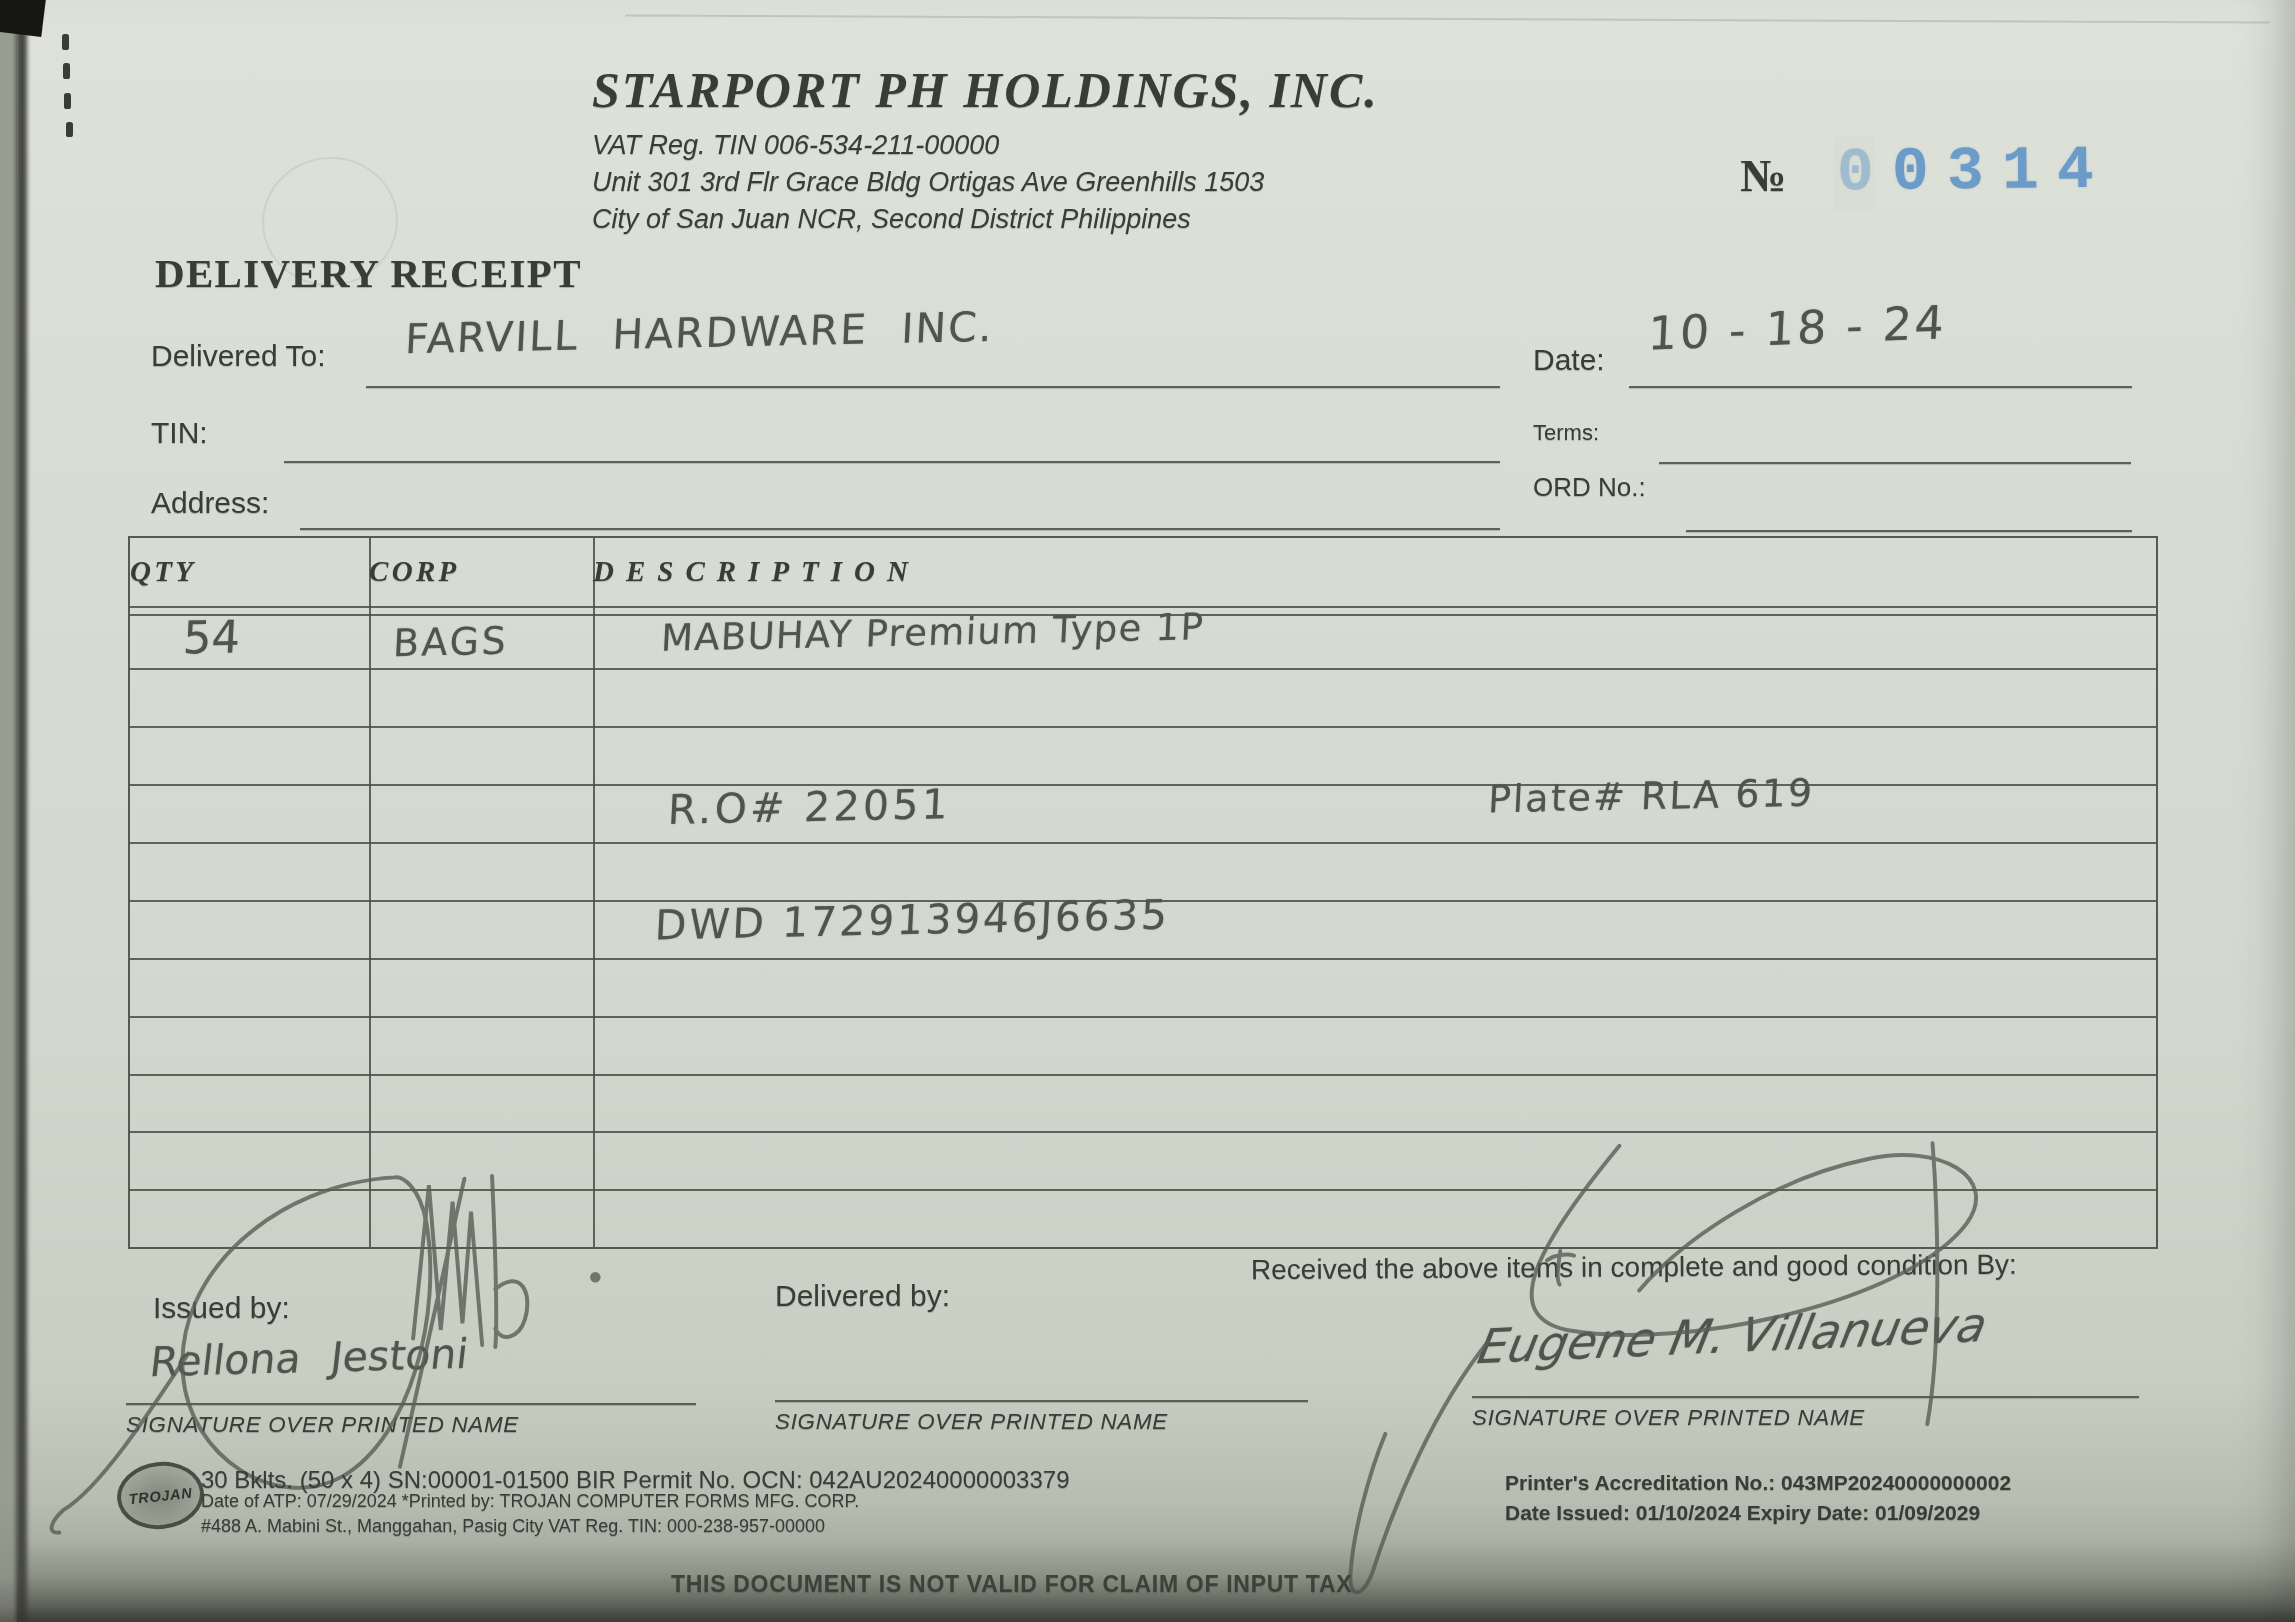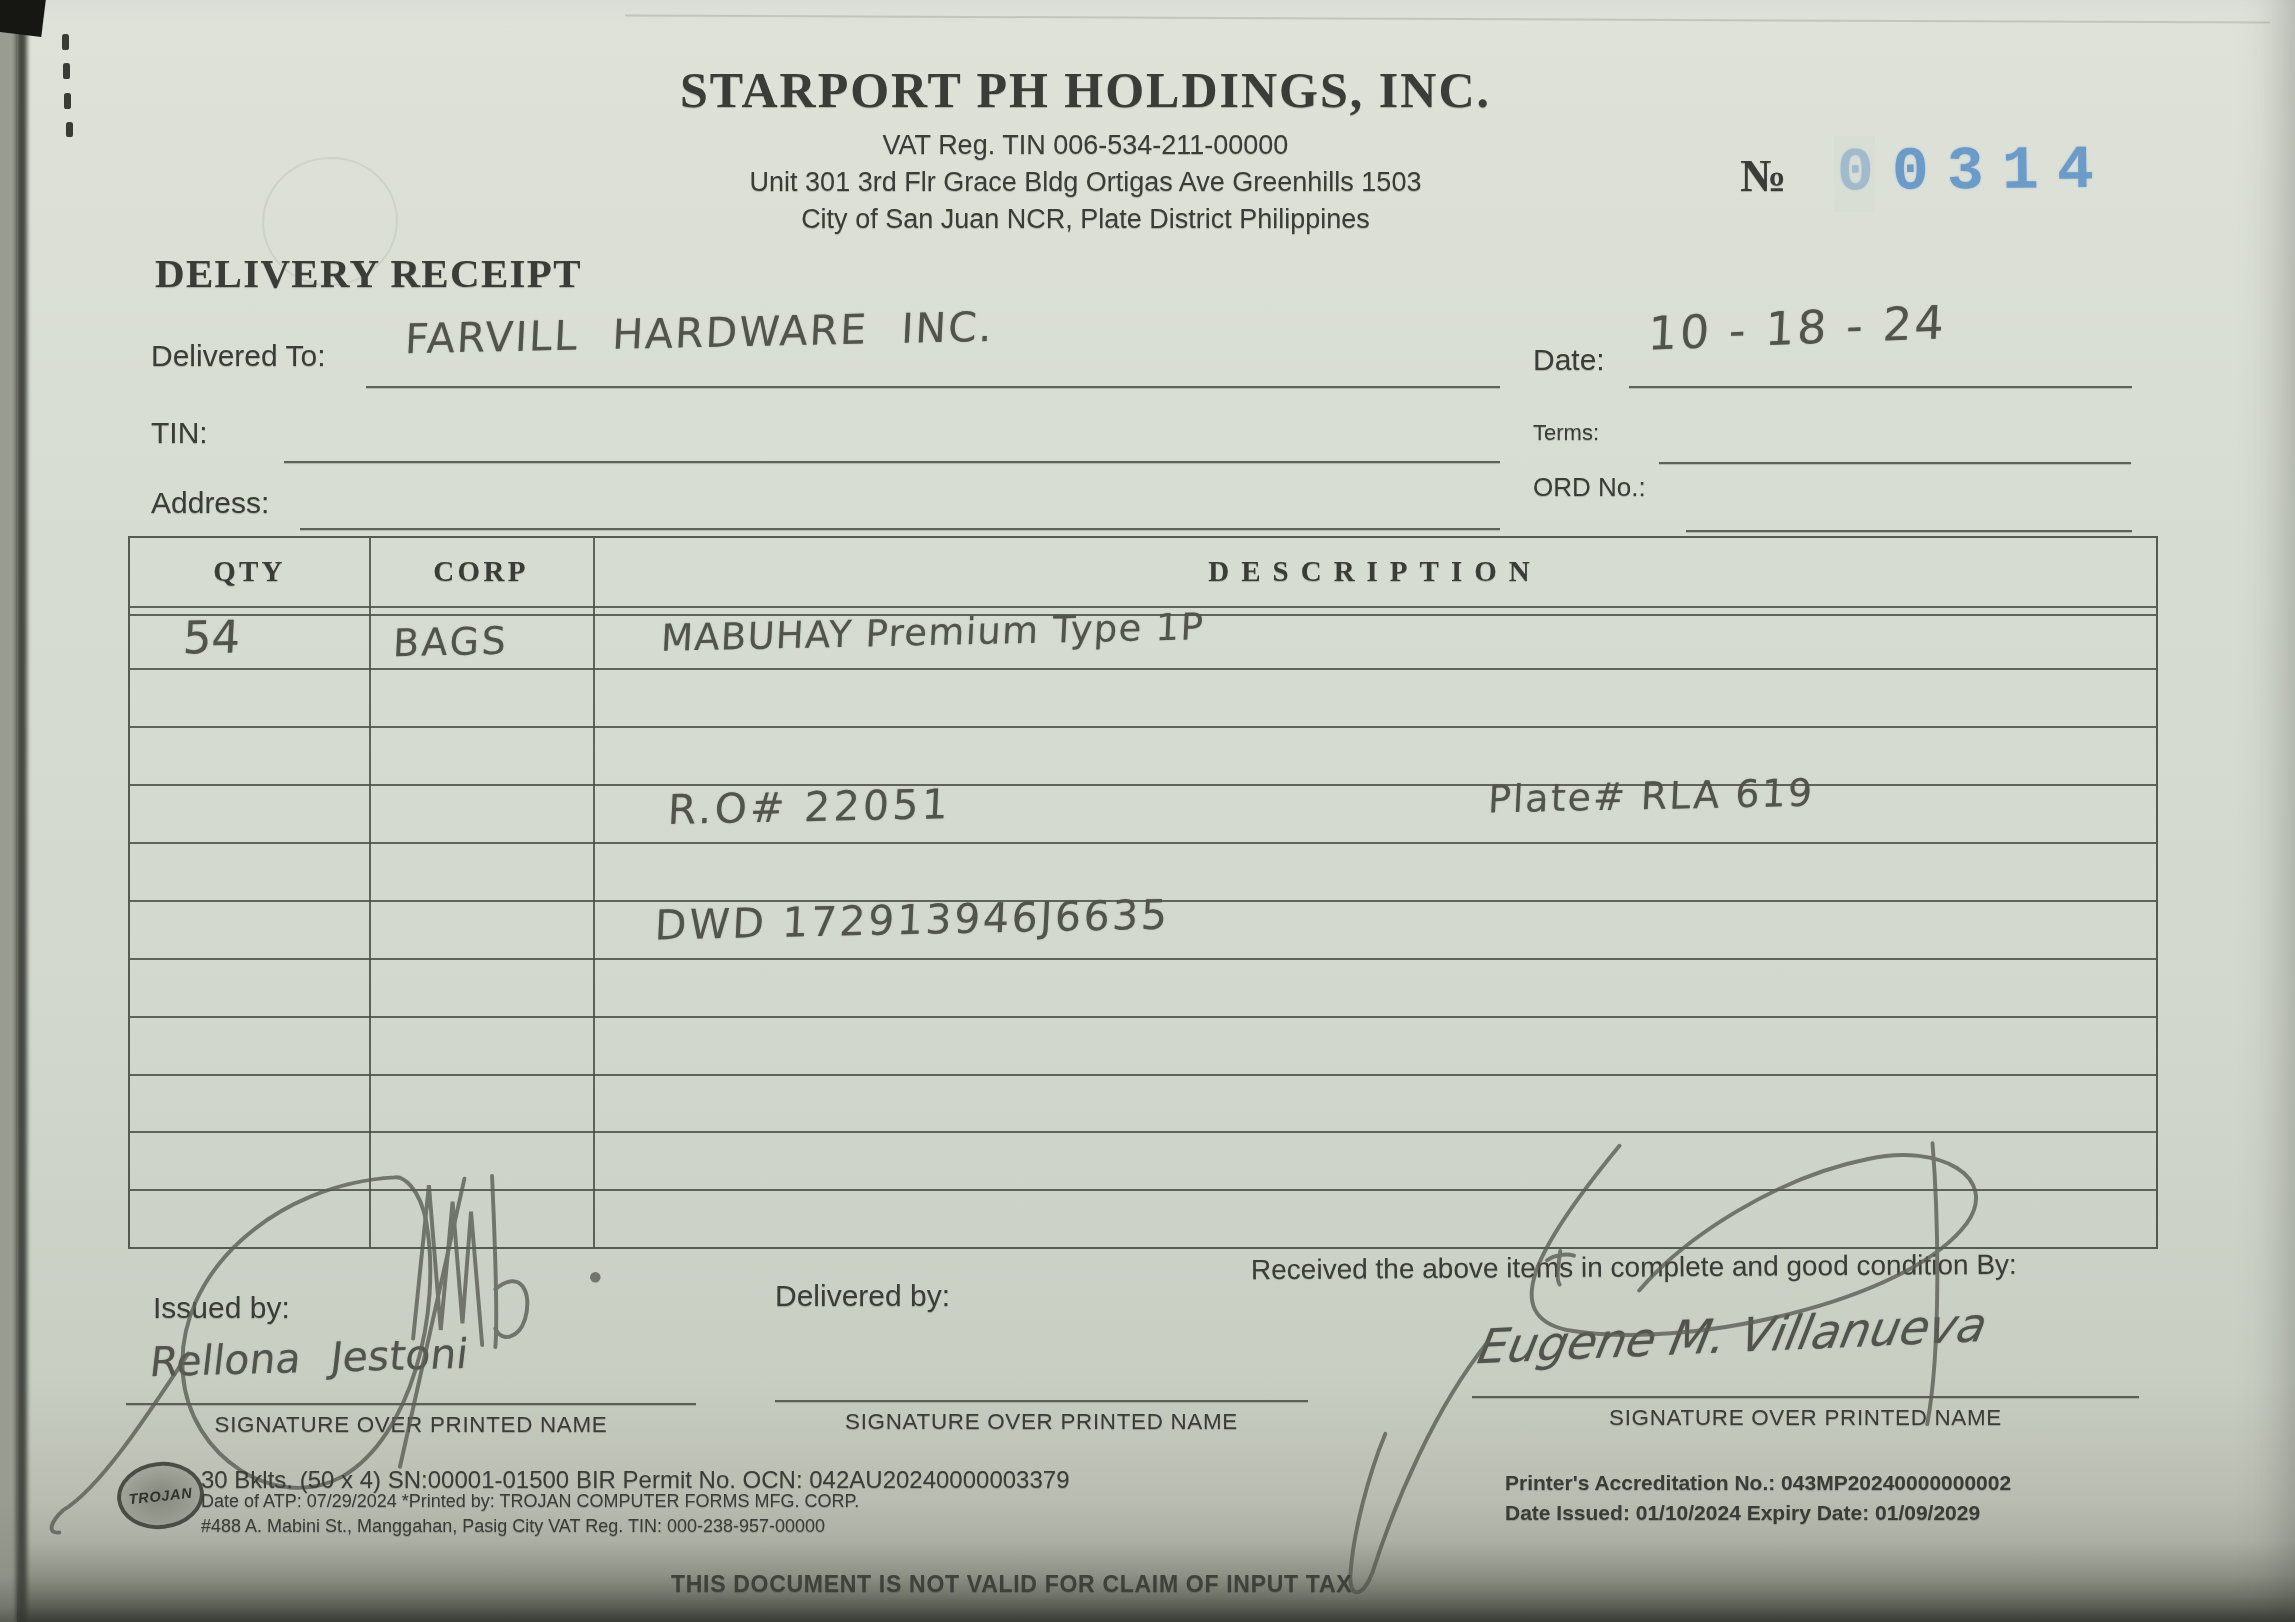--- a/index.html
+++ b/index.html
@@ -6,21 +6,21 @@
   .sheet{position:relative;width:2295px;height:1622px;overflow:hidden;
          background:#23241f;font-family:"Liberation Sans","DejaVu Sans",sans-serif;}
   .paper{position:absolute;inset:0;
          background:linear-gradient(180deg,#dee2d9 0%,#d8ddd3 30%,#d3d8ce 62%,#c9cec3 85%,#b3b7ab 95%,#868a7e 98.4%,#585c53 100%);
          box-shadow:inset -30px 0 46px -22.4px rgba(60,63,56,.35), inset 0 30px 39px -26px rgba(255,255,255,.28);}
   .abs{position:absolute;}
   .print{color:#3a3d37;text-shadow:0 0.7px 0.7px rgba(55,58,52,.28);}
   .sans{font-family:"Liberation Sans","DejaVu Sans",sans-serif;}
   .serif{font-family:"Liberation Serif","DejaVu Serif",serif;}
   .mono{font-family:"Liberation Mono","DejaVu Sans Mono",monospace;}
-  .center{text-align:center;}
+  .center{text-align:left;font-style:italic;}
   .bold{font-weight:bold;}
   .hand{font-family:"DejaVu Sans",sans-serif;color:#51544c;
         transform:rotate(-1.2deg) skewX(-4deg);
         text-shadow:0 0 1.3px rgba(80,84,76,.45);white-space:nowrap;}
   .script{font-style:italic;transform:rotate(-2.5deg) skewX(-14deg);}
   .fline{position:absolute;height:0;border-bottom:2.6px solid rgba(72,76,66,.85);
          box-shadow:0 0.7px 0.7px rgba(72,76,66,.35);}
   .rline{position:absolute;left:0;right:0;height:2px;background:rgba(74,78,68,.85);}
   .vline{position:absolute;top:0;bottom:0;width:2px;background:rgba(74,78,68,.85);}
   .stamp{color:#6b9bc9;font-weight:bold;letter-spacing:18.4px;
@@ -40,21 +40,21 @@
   <div class="abs" style="left:62px;top:34px;width:6.6px;height:16px;background:#3a3d35;border-radius:2.6px;"></div>
   <div class="abs" style="left:63px;top:63px;width:6.6px;height:16px;background:#3a3d35;border-radius:2.6px;"></div>
   <div class="abs" style="left:64px;top:93px;width:6.6px;height:16px;background:#3a3d35;border-radius:2.6px;"></div>
   <div class="abs" style="left:66px;top:122px;width:6.6px;height:14.5px;background:#3a3d35;border-radius:2.6px;"></div>
   <div class="abs" style="left:625px;top:18.4px;width:1645px;height:2px;background:rgba(98,102,92,.22);transform:rotate(.25deg);"></div>
   <div class="abs" style="left:262px;top:157px;width:132px;height:125px;border:2.6px solid rgba(100,114,104,.12);border-radius:50%;transform:rotate(-8deg);"></div>
 
   <div class="abs serif print bold center" style="left:592px;top:61px;width:987px;font-size:50px;letter-spacing:2px;">STARPORT PH HOLDINGS, INC.</div>
   <div class="abs sans print center" style="left:592px;top:130px;width:987px;font-size:27px;">VAT Reg. TIN 006-534-211-00000</div>
   <div class="abs sans print center" style="left:592px;top:167px;width:987px;font-size:27px;">Unit 301 3rd Flr Grace Bldg Ortigas Ave Greenhills 1503</div>
-  <div class="abs sans print center" style="left:592px;top:204px;width:987px;font-size:27px;">City of San Juan NCR, Plate District Philippines</div>
+  <div class="abs sans print center" style="left:592px;top:204px;width:987px;font-size:27px;">City of San Juan NCR, Second District Philippines</div>
 
   <div class="abs serif print bold" style="left:1740px;top:149px;font-size:46px;">№</div>
   <div class="abs mono stamp" style="left:1837px;top:137px;font-size:61px;transform:rotate(-.6deg);">00314</div>
   <div class="abs" style="left:1834px;top:136px;width:41px;height:76px;background:rgba(214,219,209,.5);"></div>
 
   <div class="abs serif print bold" style="left:155px;top:249px;font-size:41px;letter-spacing:1.3px;">DELIVERY RECEIPT</div>
 
   <div class="abs sans print" style="left:151px;top:339px;font-size:30px;">Delivered To:</div>
   <div class="fline" style="left:366px;top:386px;width:1134px;"></div>
   <div class="abs hand" style="left:405px;top:309px;font-size:41px;word-spacing:18.4px;letter-spacing:2px;">FARVILL HARDWARE INC.</div>

